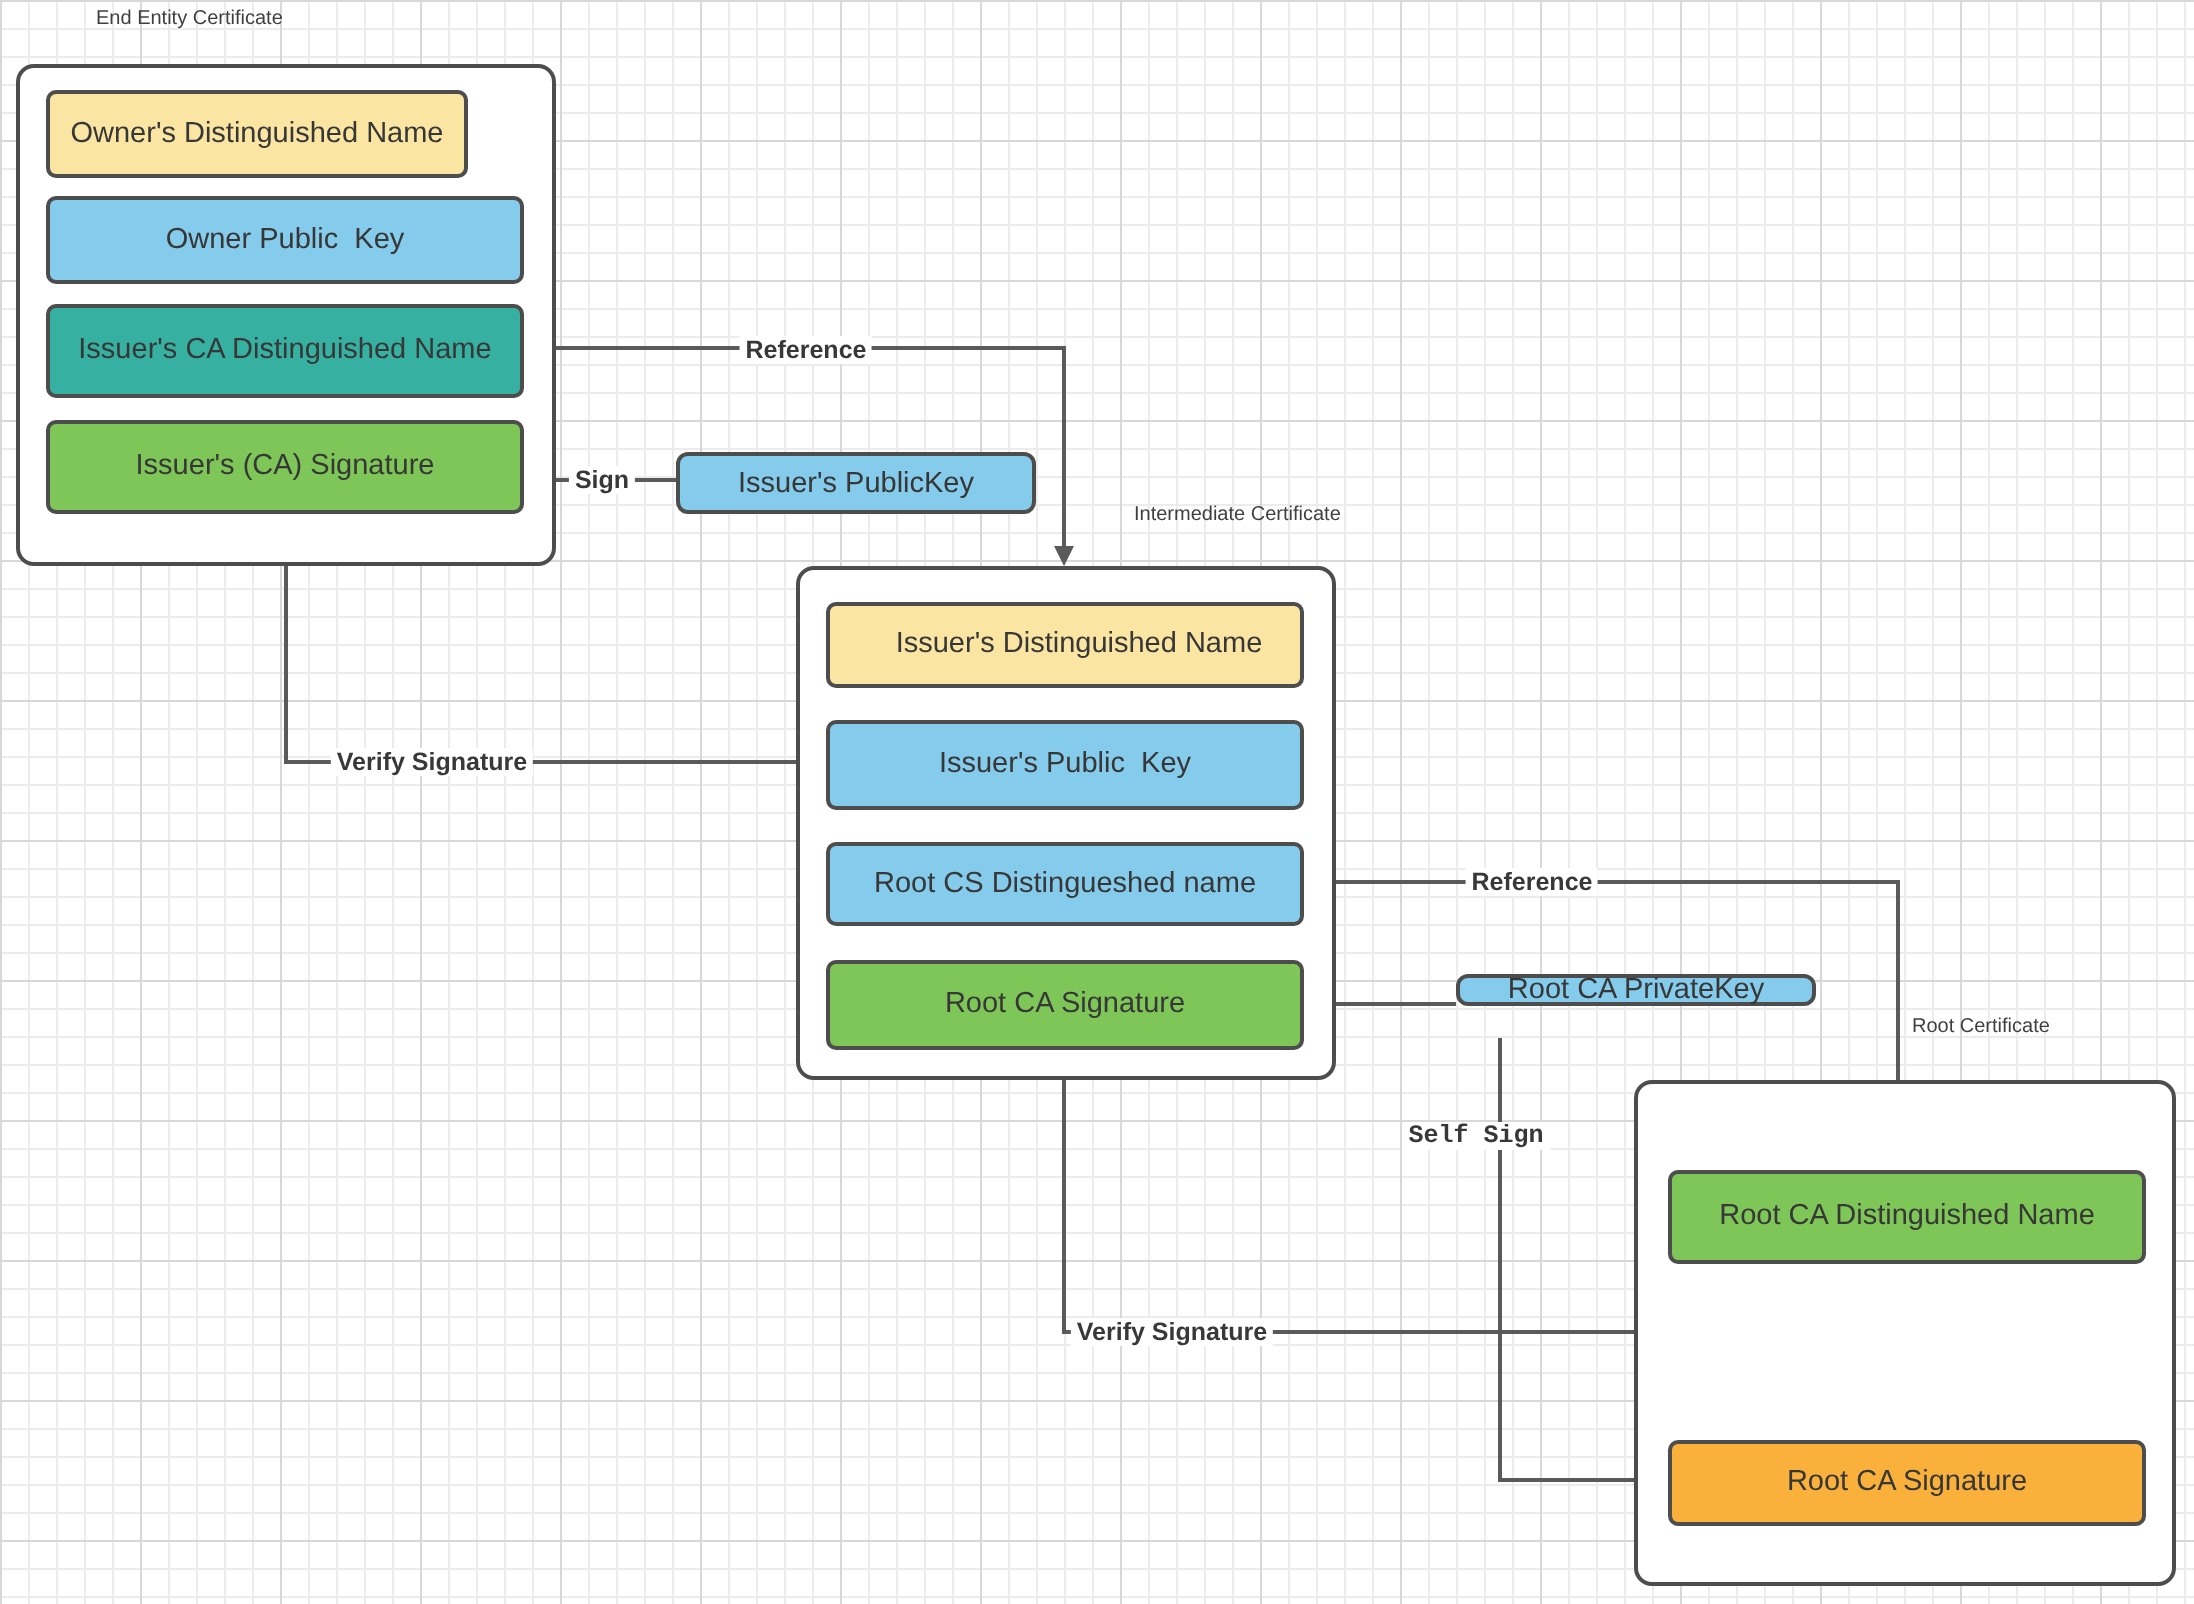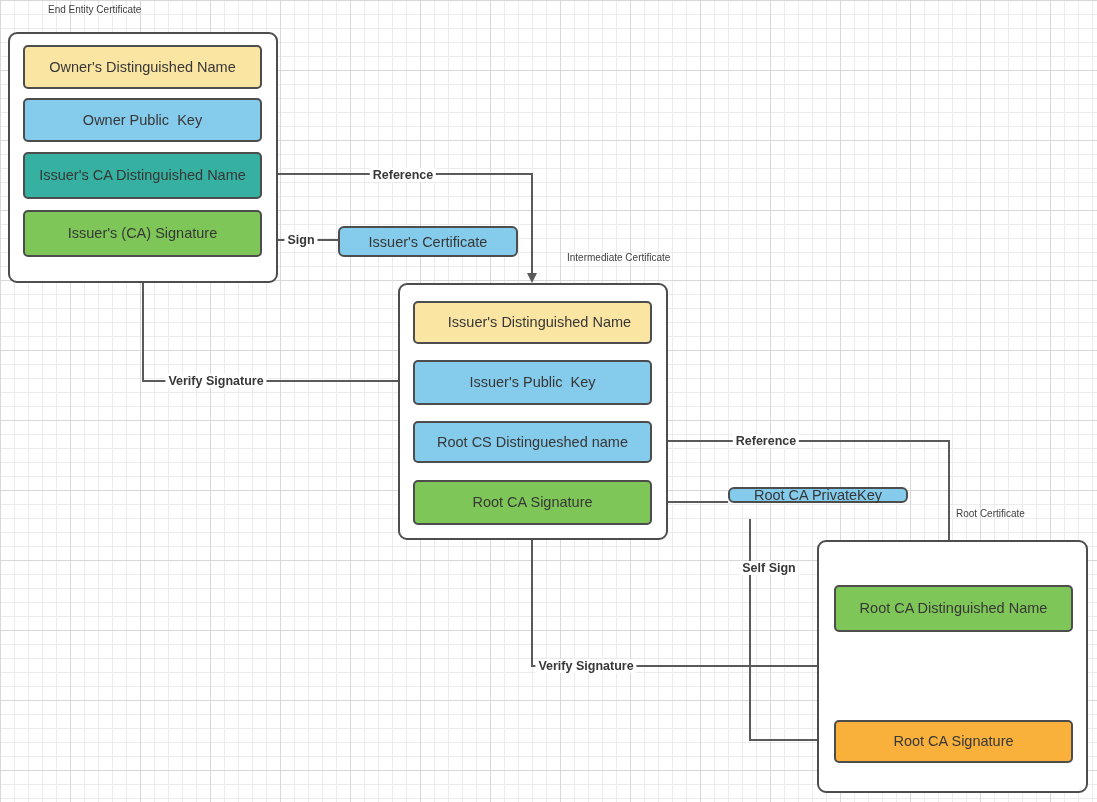--- a/index.html
+++ b/index.html
@@ -99,38 +99,38 @@
   <div class="arrow right" style="left:822px; top:735px;"></div>
 
   <div class="line" style="left:531px; top:665px; width:303px; height:2px;"></div>
   <div class="line" style="left:531px; top:534px; width:2px; height:133px;"></div>
   <div class="arrow up" style="left:527px; top:526px;"></div>
 
   <div class="conn-label" style="left:403px; top:175px;">Reference</div>
   <div class="conn-label" style="left:301px; top:240px;">Sign</div>
   <div class="conn-label" style="left:216px; top:381px;">Verify Signature</div>
   <div class="conn-label" style="left:766px; top:441px;">Reference</div>
-  <div class="conn-label" style="left:769px; top:568px;">Self Sign</div>
+  <div class="conn-label" style="left:738px; top:568px;font-family:Liberation Mono, monospace;">Self Sign</div>
   <div class="conn-label" style="left:586px; top:666px;">Verify Signature</div>
 
   <div class="cert-title" style="left:48px; top:4px;">End Entity Certificate</div>
   <div class="cert" style="left:8px; top:32px; width:270px; height:251px;"></div>
-  <div class="field" style="left: 23px; top: 45px; width: 239px; height: 44px; background-color: rgb(251, 229, 163);">Owner's Distinguished Name</div>
+  <div class="field" style="left: 23px; top: 45px; width: 211px; height: 44px; background-color: rgb(251, 229, 163);">Owner's Distinguished Name</div>
   <div class="field" style="left: 23px; top: 98px; width: 239px; height: 44px; background-color: rgb(133, 203, 236);">Owner Public  Key</div>
   <div class="field" style="left: 23px; top: 152px; width: 239px; height: 47px; background-color: rgb(54, 177, 161);">Issuer's CA Distinguished Name</div>
   <div class="field" style="left: 23px; top: 210px; width: 239px; height: 47px; background-color: rgb(126, 198, 87);">Issuer's (CA) Signature</div>
 
   <div class="cert-title" style="left:567px; top:252px;">Intermediate Certificate</div>
   <div class="cert" style="left:398px; top:283px; width:270px; height:257px;"></div>
   <div class="field" style="left: 413px; top: 301px; width: 239px; height: 43px; background-color: rgb(251, 229, 163); padding-left: 24px;">Issuer's Distinguished Name</div>
   <div class="field" style="left: 413px; top: 360px; width: 239px; height: 45px; background-color: rgb(133, 203, 236);">Issuer's Public  Key</div>
   <div class="field" style="left: 413px; top: 421px; width: 239px; height: 42px; background-color: rgb(133, 203, 236);">Root CS Distingueshed name</div>
   <div class="field" style="left: 413px; top: 480px; width: 239px; height: 45px; background-color: rgb(126, 198, 87);">Root CA Signature</div>
 
   <div class="cert-title" style="left:956px; top:508px;">Root Certificate</div>
   <div class="cert" style="left:817px; top:540px; width:271px; height:253px;"></div>
   <div class="field" style="left: 834px; top: 585px; width: 239px; height: 47px; background-color: rgb(126, 198, 87);">Root CA Distinguished Name</div>
   <div class="field" style="left: 834px; top: 720px; width: 239px; height: 43px; background-color: rgb(249, 177, 60);">Root CA Signature</div>
 
-  <div class="keybox" style="left: 338px; top: 226px; width: 180px; height: 31px; background-color: rgb(133, 203, 236);">Issuer's Certificate</div>
+  <div class="keybox" style="left: 338px; top: 226px; width: 180px; height: 31px; background-color: rgb(133, 203, 236);">Issuer's PublicKey</div>
   <div class="keybox" style="left: 728px; top: 487px; width: 180px; height: 16px; background-color: rgb(133, 203, 236);">Root CA PrivateKey</div>
 
 </div>
 
 </body></html>

